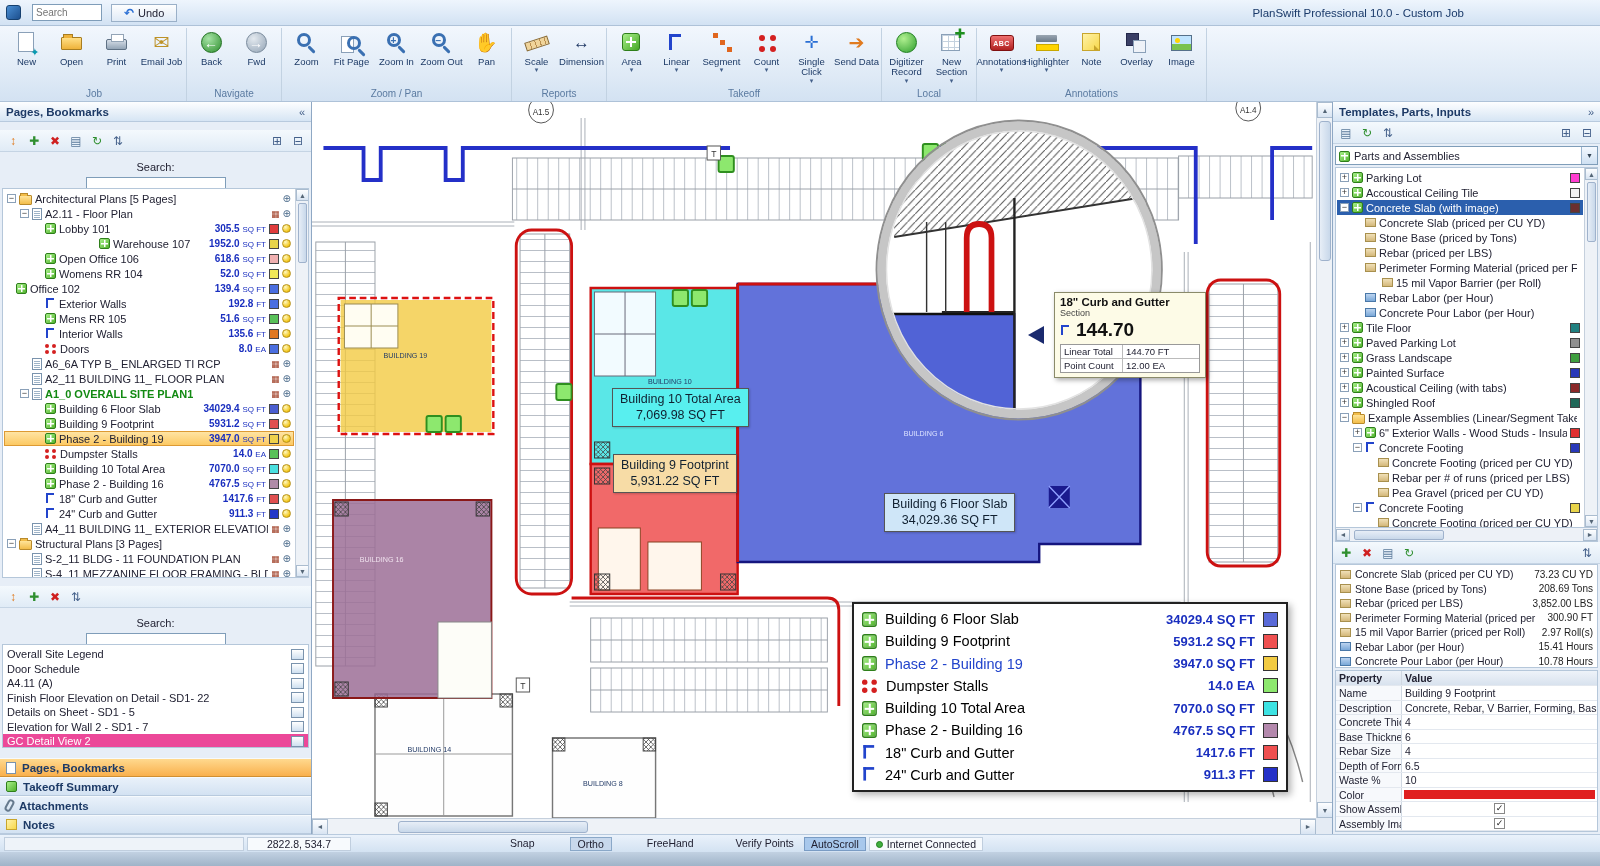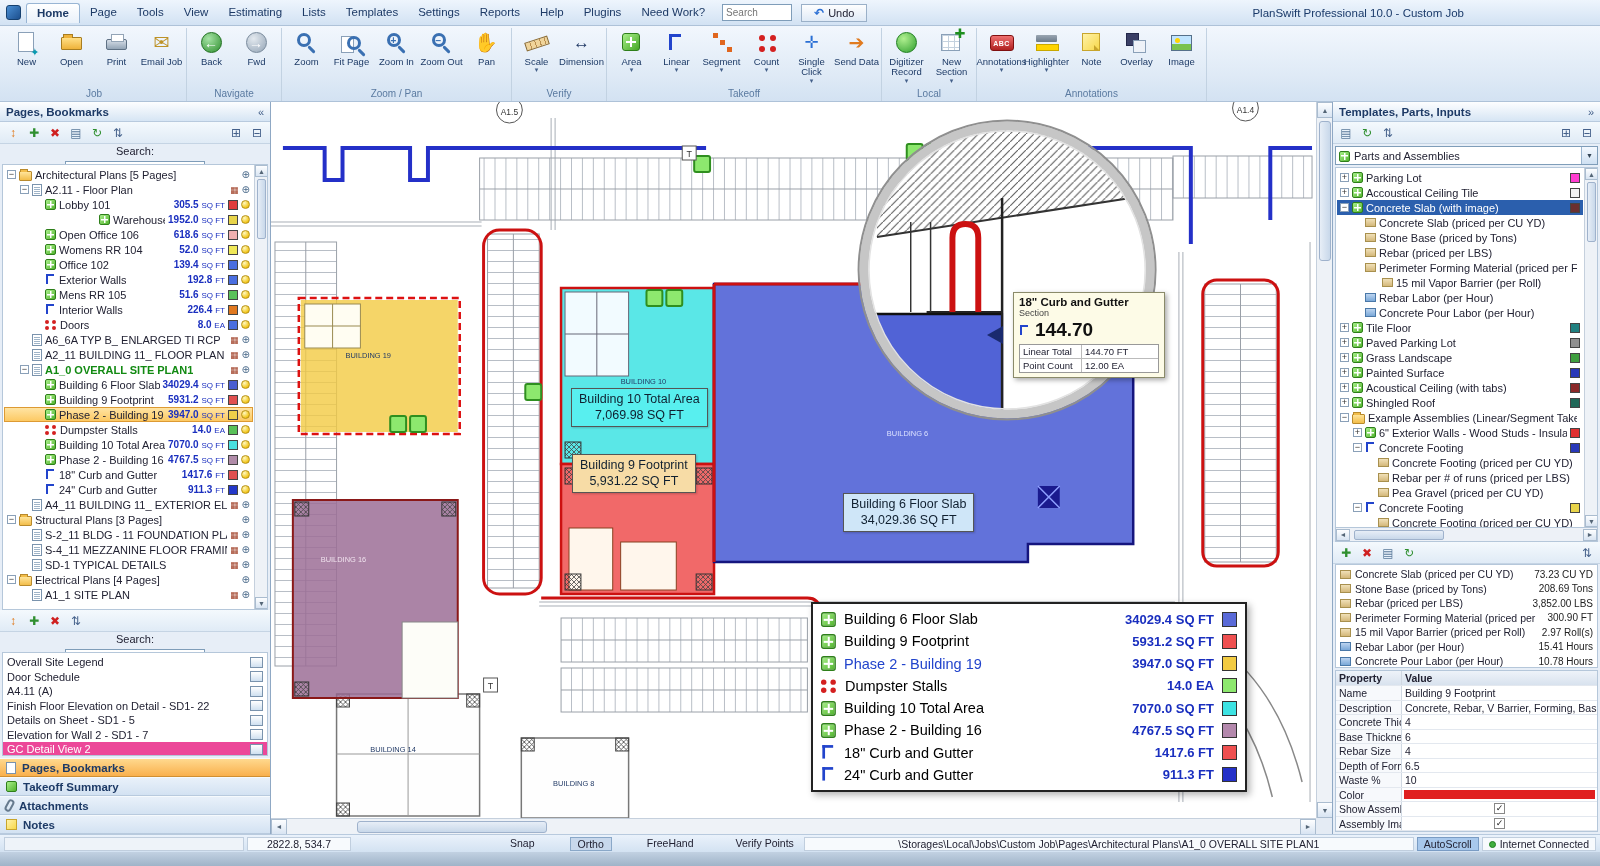--- a/index.html
+++ b/index.html
@@ -59,21 +59,21 @@
   .notei::after { content:""; position:absolute; right:-1px; bottom:-1px; border-left:6px solid #c8a52c; border-top:6px solid transparent; }
   .ovl  { left:3px; top:3px; width:13px; height:13px; background:#3a3f66; border:1px solid #23284a; }
   .ovl2 { left:10px; top:10px; width:13px; height:13px; background:#eef2f8; border:1px solid #8aa0b8; }
   .imgi { left:3px; top:5px; width:21px; height:16px; border:1px solid #55708a; background:linear-gradient(180deg,#bfe4ff 0 55%,#79c24e 55%); }
   .imgi::before { content:""; position:absolute; left:3px; top:2px; width:5px; height:5px; border-radius:50%; background:#ffd400; }
 
   
   .main { flex:1; display:flex; min-height:0; }
 
   .side-panel { background:#e7eef7; display:flex; flex-direction:column; }
-  .left-panel { width:271px; border-right:1px solid #8fa8c4; }
+  .left-panel { width:312px; border-right:1px solid #8fa8c4;gap:8px; }
   .right-panel { width:268px; border-left:1px solid #8fa8c4; }
   .panel-header { height:20px; background:linear-gradient(#fdfeff,#d6e5f4); border-bottom:1px solid #b8cade; display:flex; align-items:center; padding:0 6px; font-weight:bold; font-size:11.5px; color:#1d3a66; }
   .chev { margin-left:auto; color:#44608a; font-size:11px; font-weight:normal; }
   .toolbar { height:22px; display:flex; align-items:center; gap:5px; padding:0 5px; background:linear-gradient(#f4f9fd,#e0ebf6); border-bottom:1px solid #c5d4e4; }
   .tb-btn { font-size:12px; line-height:16px; width:16px; text-align:center; cursor:default; }
   .tb-gap { flex:1; }
   .search-row { height:20px; display:flex; align-items:center; gap:4px; padding:1px 5px;flex-direction:column; }
   .search-row input { flex:1; height:16px; border:1px solid #7f9db9; font-size:10px; padding:0 3px; }
 
   .listbox { background:#fff; border:1px solid #b5c7da; margin:0 2px; overflow:hidden; position:relative; }
@@ -203,34 +203,20 @@
 
   svg text { font-family:"Liberation Sans","DejaVu Sans",sans-serif; }
 </style>
 </head>
 <body>
 
 <div class="app">
 
   <div class="titlebar">
     <div class="applogo"></div>
-    <div id="menu-tabs" style="display:flex;align-items:center;">
-        <div class="menu-tab active">Home</div>
-        <div class="menu-tab">Page</div>
-        <div class="menu-tab">Tools</div>
-        <div class="menu-tab">View</div>
-        <div class="menu-tab">Estimating</div>
-        <div class="menu-tab">Lists</div>
-        <div class="menu-tab">Templates</div>
-        <div class="menu-tab">Settings</div>
-        <div class="menu-tab">Reports</div>
-        <div class="menu-tab">Help</div>
-        <div class="menu-tab">Plugins</div>
-        <div class="menu-tab">Need Work?</div>
-      </div>
     <input class="tb-search" placeholder="Search" style="">
     <div class="undo-btn">
       <span class="undo-ic">↶</span>
       <span>Undo</span>
     </div>
     <div class="win-title">PlanSwift Professional 10.0 - Custom Job</div>
   </div>
 
   <div class="ribbon" id="ribbon">
       <div class="rgroup">
@@ -325,21 +311,21 @@
             <div class="rbtn-label">Scale</div>
             <div class="rbtn-arrow">▾</div>
           </div>
           <div class="rbtn">
             <div class="ribicon">
               <span class="glyph" style="color:#223a66;font-size:17px;font-weight:bold">↔</span>
             </div>
             <div class="rbtn-label">Dimension</div>
           </div>
         </div>
-        <div class="rgroup-label">Verify</div>
+        <div class="rgroup-label">Reports</div>
       </div>
       <div class="rgroup">
         <div class="rbuttons">
           <div class="rbtn">
             <div class="ribicon">
               <span class="sq-area-b"></span>
             </div>
             <div class="rbtn-label">Area</div>
             <div class="rbtn-arrow">▾</div>
           </div>
@@ -514,21 +500,21 @@
             <div class="tree-row" style="padding-left: 29px;">
               <span class="exp-sp"></span>
               <span class="ic ic-area"></span>
               <span class="tlabel">Womens RR 104</span>
               <span class="r-end">
                 <span class="tval"><b>52.0</b> <i>SQ FT</i></span>
                 <span class="swatch" style="background: rgb(240, 232, 88);"></span>
                 <span class="bulb"></span>
               </span>
             </div>
-            <div class="tree-row" style="padding-left: 29px;">
+            <div class="tree-row" style="">
               <span class="exp-sp"></span>
               <span class="ic ic-area"></span>
               <span class="tlabel">Office 102</span>
               <span class="r-end">
                 <span class="tval"><b>139.4</b> <i>SQ FT</i></span>
                 <span class="swatch" style="background: rgb(74, 110, 224);"></span>
                 <span class="bulb"></span>
               </span>
             </div>
             <div class="tree-row" style="padding-left: 29px;">
@@ -549,21 +535,21 @@
                 <span class="tval"><b>51.6</b> <i>SQ FT</i></span>
                 <span class="swatch" style="background: rgb(89, 193, 89);"></span>
                 <span class="bulb"></span>
               </span>
             </div>
             <div class="tree-row" style="padding-left: 29px;">
               <span class="exp-sp"></span>
               <span class="ic ic-linear"></span>
               <span class="tlabel">Interior Walls</span>
               <span class="r-end">
-                <span class="tval"><b>226.4</b> <i>FT</i></span>
+                <span class="tval"><b>135.6</b> <i>FT</i></span>
                 <span class="swatch" style="background: rgb(224, 120, 32);"></span>
                 <span class="bulb"></span>
               </span>
             </div>
             <div class="tree-row" style="padding-left: 29px;">
               <span class="exp-sp"></span>
               <span class="ic ic-count"></span>
               <span class="tlabel">Doors</span>
               <span class="r-end">
                 <span class="tval"><b>8.0</b> <i>EA</i></span>
@@ -1351,20 +1337,19 @@
   <div class="statusbar">
     <div class="seg blank" style="width:240px"></div>
     <div class="seg" style="width:104px;text-align:center">2822.8, 534.7</div>
     <div style="width:120px"></div>
     <div id="status-toggles" style="display:flex;gap:2px">
         <div class="stog">Snap</div>
         <div class="stog active">Ortho</div>
         <div class="stog">FreeHand</div>
         <div class="stog">Verify Points</div>
       </div>
-    <div class="seg path">\Storages\Local\Jobs\Custom Job\Pages\Architectural Plans\A1_0 OVERALL SITE PLAN1</div>
     <div class="seg autoscroll">AutoScroll</div>
     <div class="seg">
       <span class="conn-dot"></span><span>Internet Connected</span>
     </div>
   </div>
   <div class="bottom-frame"></div>
 </div>
 
 </body></html>

